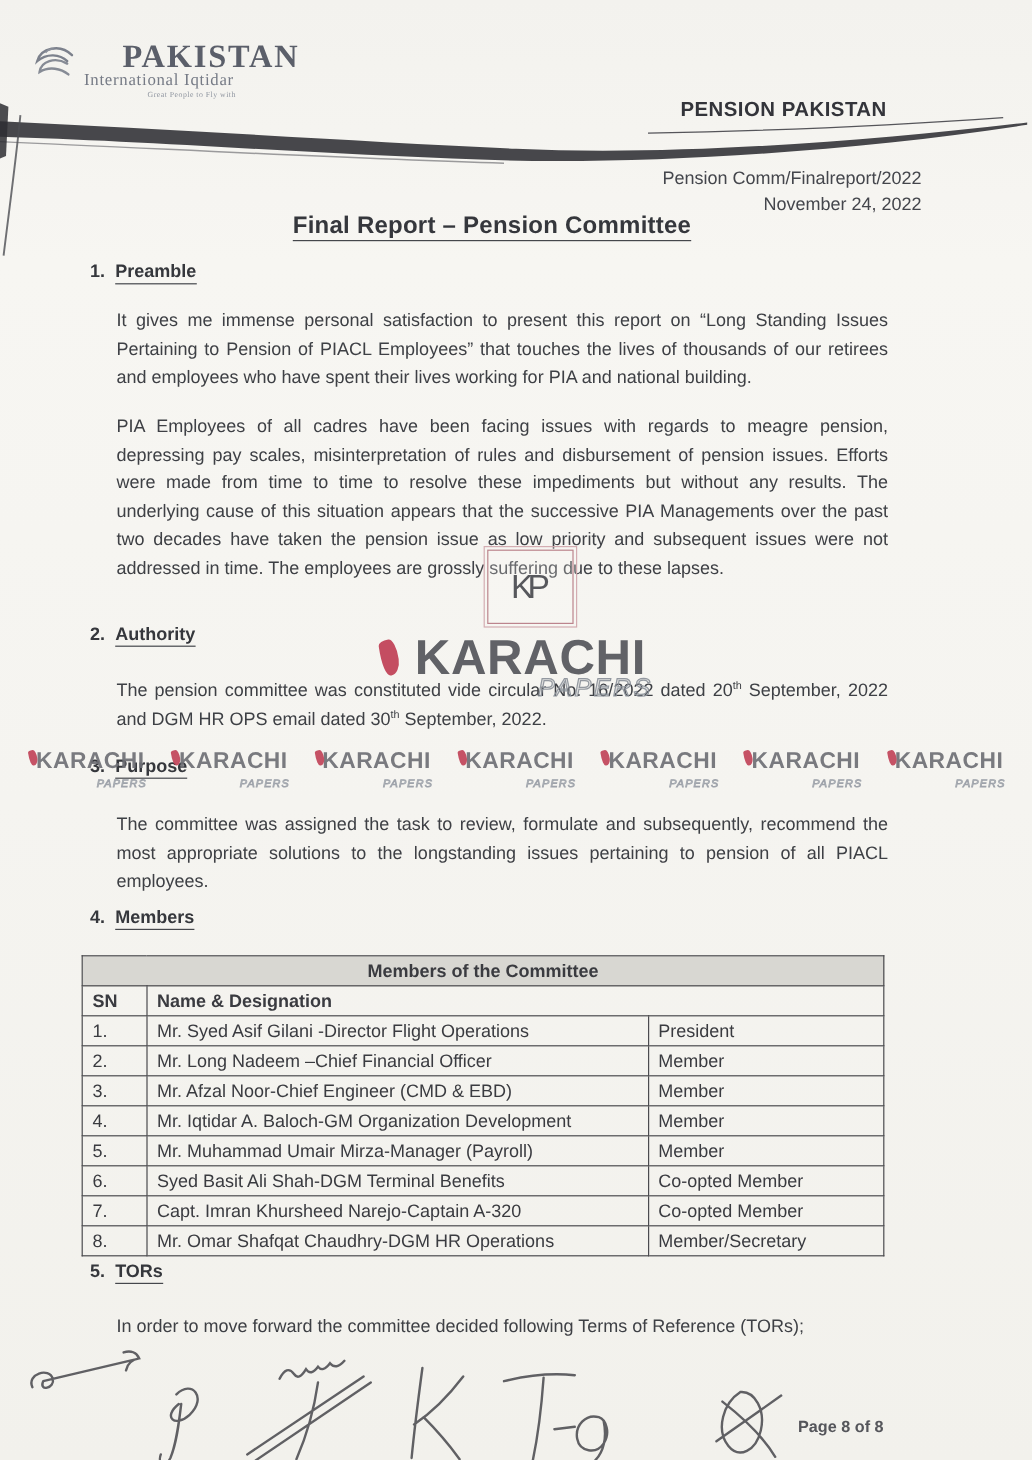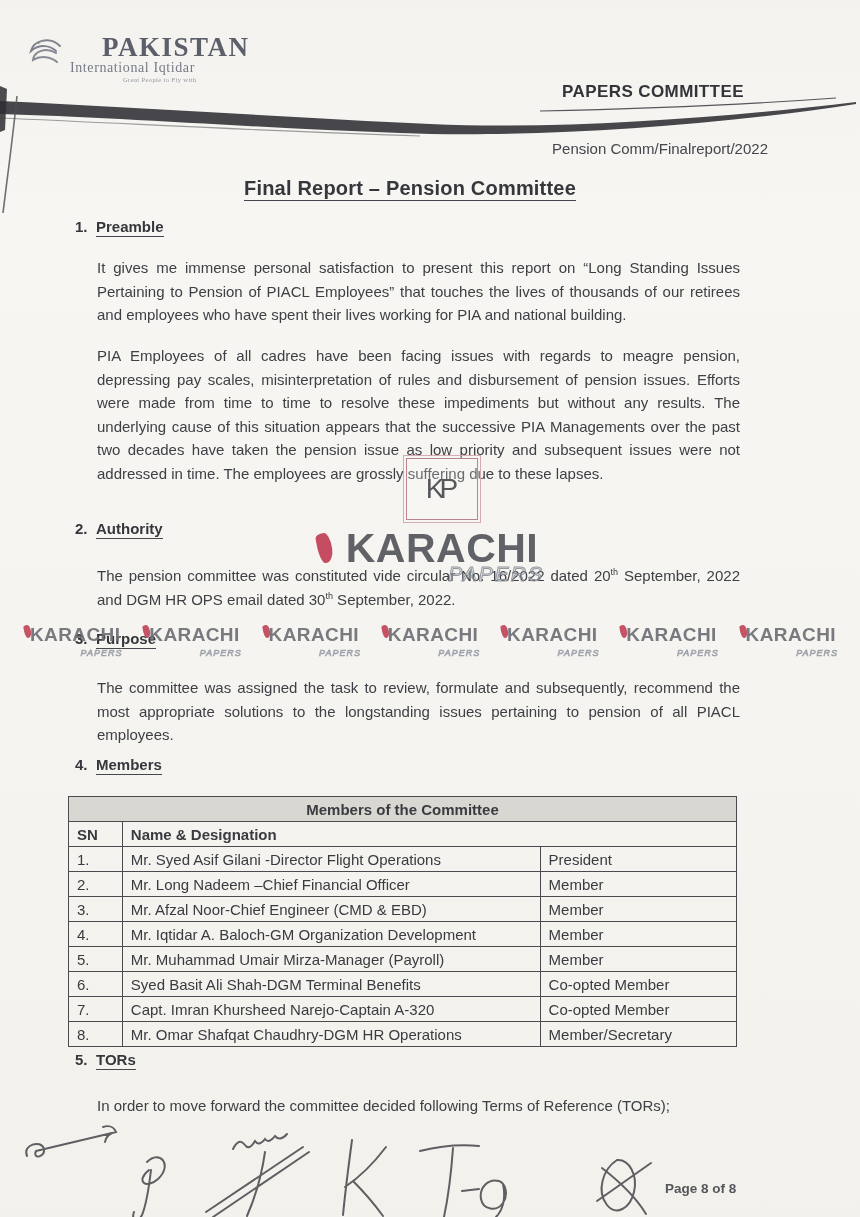--- a/index.html
+++ b/index.html
@@ -69,24 +69,25 @@
     <path d="M32,19 C22,13 10,17 9,26 C17,21 27,23 33,28" stroke="#868b95" stroke-width="2" fill="none" stroke-linecap="round"></path>
     <path d="M14,10 q3,-4 7,-3" stroke="#8d929c" stroke-width="1.2" fill="none"></path>
   </svg>
   <div class="logo-text">
     <div class="logo-brand">PAKISTAN</div>
     <div class="logo-sub">International Iqtidar</div>
     <div class="logo-tag">Great People to Fly with</div>
   </div>
 </div>
 
-<div class="abs dept">PAPERS COMMITTEE</div>
+<div class="abs dept">PENSION PAKISTAN</div>
 
 <div class="abs refblock">
   <div>Pension Comm/Finalreport/2022</div>
+  <div>November 24, 2022</div>
 </div>
 
 <div class="abs doc-title">
   <span>Final Report – Pension Committee</span>
 </div>
 
 <div class="sec-head" style="top:218px;">
   <span class="num">1.</span><span class="t">Preamble</span>
 </div>
 <div class="para" style="top:256px;">It gives me immense personal satisfaction to present this report on “Long Standing Issues Pertaining to Pension of PIACL Employees” that touches the lives of thousands of our retirees and employees who have spent their lives working for PIA and national building.</div>

